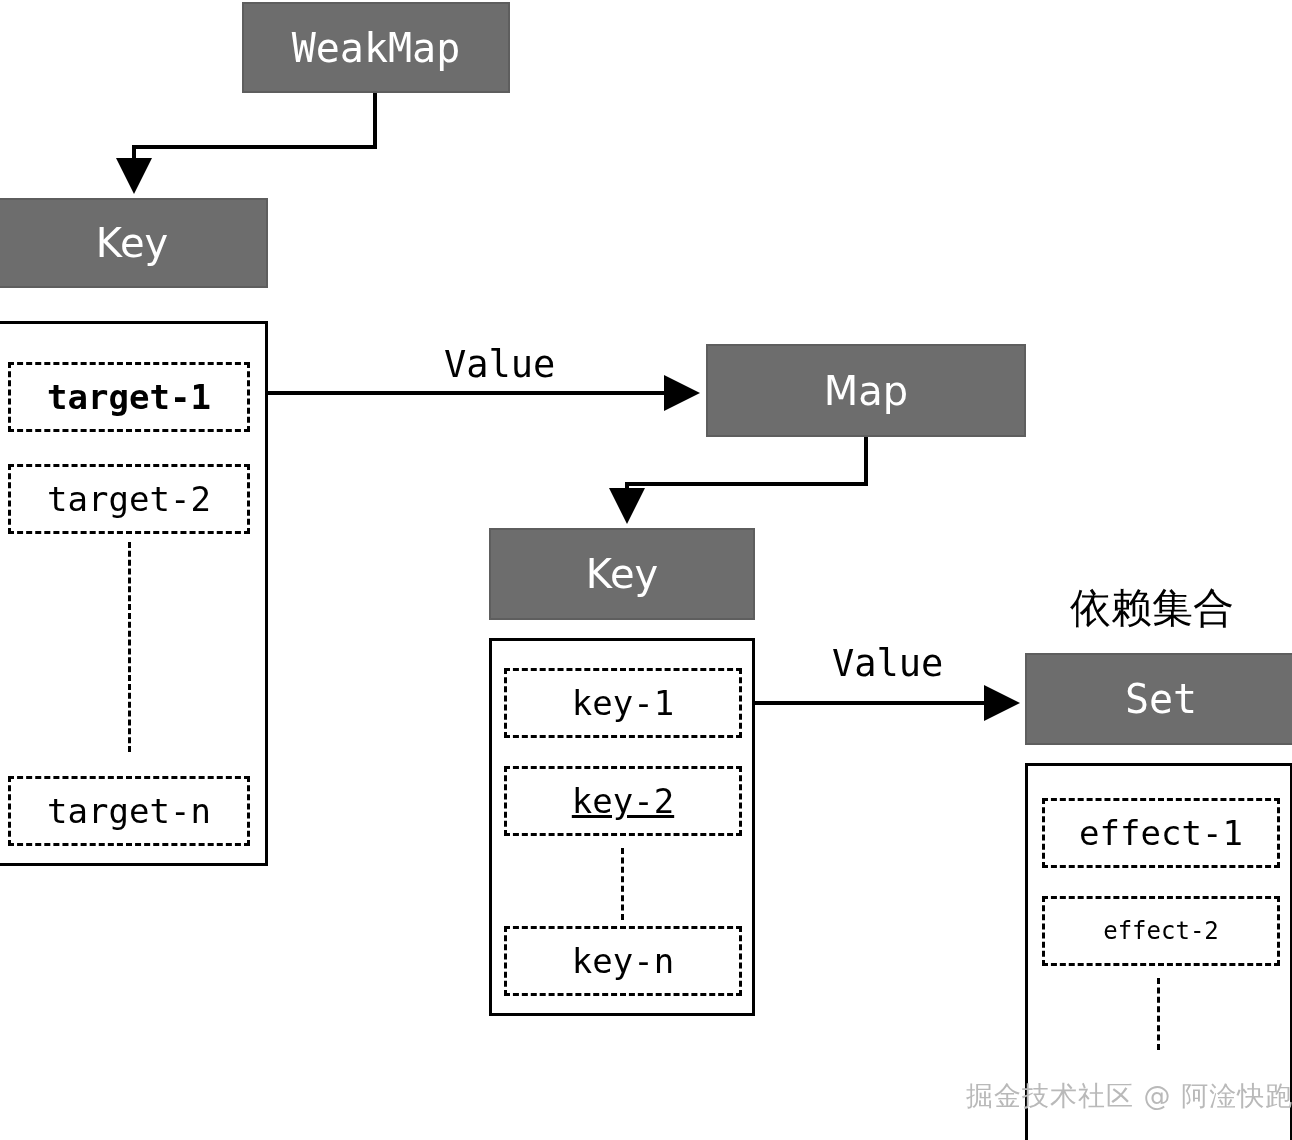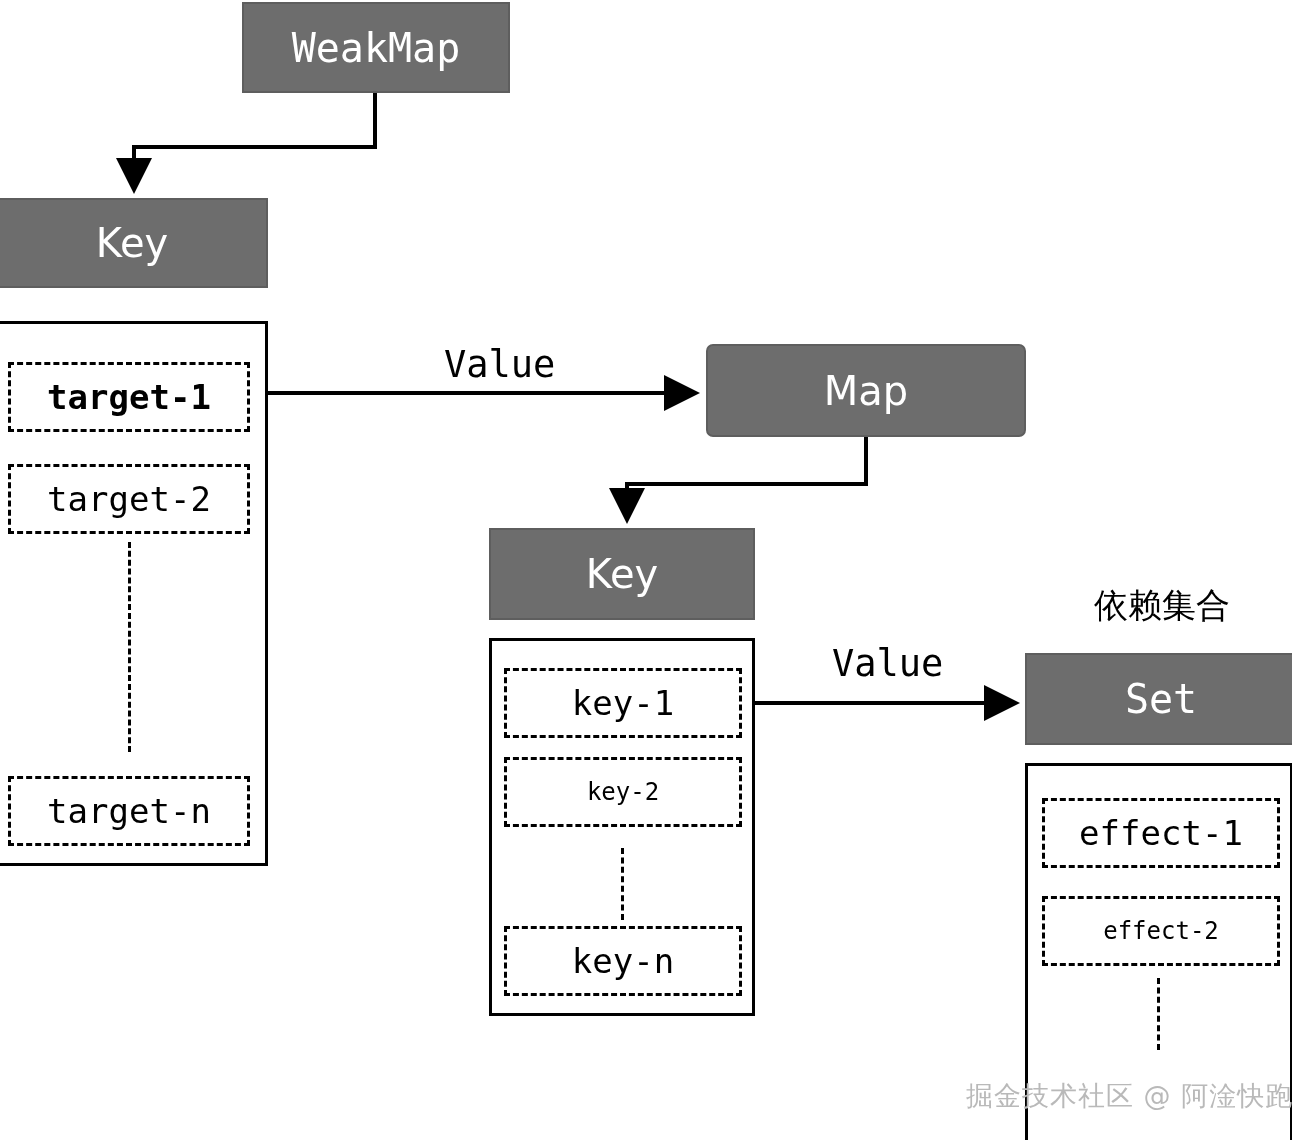--- a/index.html
+++ b/index.html
@@ -125,38 +125,38 @@
 
   <div class="list-box" style="left:-4px; top:321px; width:272px; height:545px;">
     <div class="item" style="left:9px; top:38px; width:242px; height:70px; font-size:34px;font-weight:bold;">target-1</div>
     <div class="item" style="left:9px; top:140px; width:242px; height:70px; font-size:34px;">target-2</div>
     <div class="vdots" style="left:129px; top:218px; height:210px;"></div>
     <div class="item" style="left:9px; top:452px; width:242px; height:70px; font-size:34px;">target-n</div>
   </div>
 
   <div class="free-text mono-label" style="left:434px; top:346px; font-size:37px;">Value</div>
 
-  <div class="gray-box" style="left:706px; top:344px; width:320px; height:93px;border-radius:7px;">
+  <div class="gray-box" style="left:706px; top:344px; width:320px; height:93px;">
     <span class="label sans-label" style="font-size:40px;">Map</span>
   </div>
 
   <div class="gray-box" style="left:489px; top:528px; width:266px; height:92px;">
     <span class="label sans-label" style="font-size:40px;">Key</span>
   </div>
 
   <div class="list-box" style="left:489px; top:638px; width:266px; height:378px;">
     <div class="item" style="left:12px; top:27px; width:238px; height:70px; font-size:34px;">key-1</div>
-    <div class="item" style="left:12px; top:116px; width:238px; height:70px; font-size:24px;">key-2</div>
+    <div class="item" style="left:12px; top:125px; width:238px; height:70px; font-size:34px;text-decoration:underline;">key-2</div>
     <div class="vdots" style="left:129px; top:207px; height:72px;"></div>
     <div class="item" style="left:12px; top:285px; width:238px; height:70px; font-size:34px;">key-n</div>
   </div>
 
   <div class="free-text mono-label" style="left:822px; top:645px; font-size:37px;">Value</div>
 
-  <div class="free-text sans-label" style="left:1084px; top:588px; font-size:34px;">依赖集合</div>
+  <div class="free-text sans-label" style="left:1060px; top:588px; font-size:41px;">依赖集合</div>
 
   <div class="gray-box" style="left:1025px; top:653px; width:272px; height:92px;">
     <span class="label mono-label" style="font-size:40px;">Set</span>
   </div>
 
   <div class="list-box" style="left:1025px; top:763px; width:268px; height:390px;">
     <div class="item" style="left:14px; top:32px; width:238px; height:70px; font-size:34px;">effect-1</div>
     <div class="item" style="left:14px; top:130px; width:238px; height:70px; font-size:24px;">effect-2</div>
     <div class="vdots" style="left:129px; top:212px; height:72px;"></div>
   </div>

